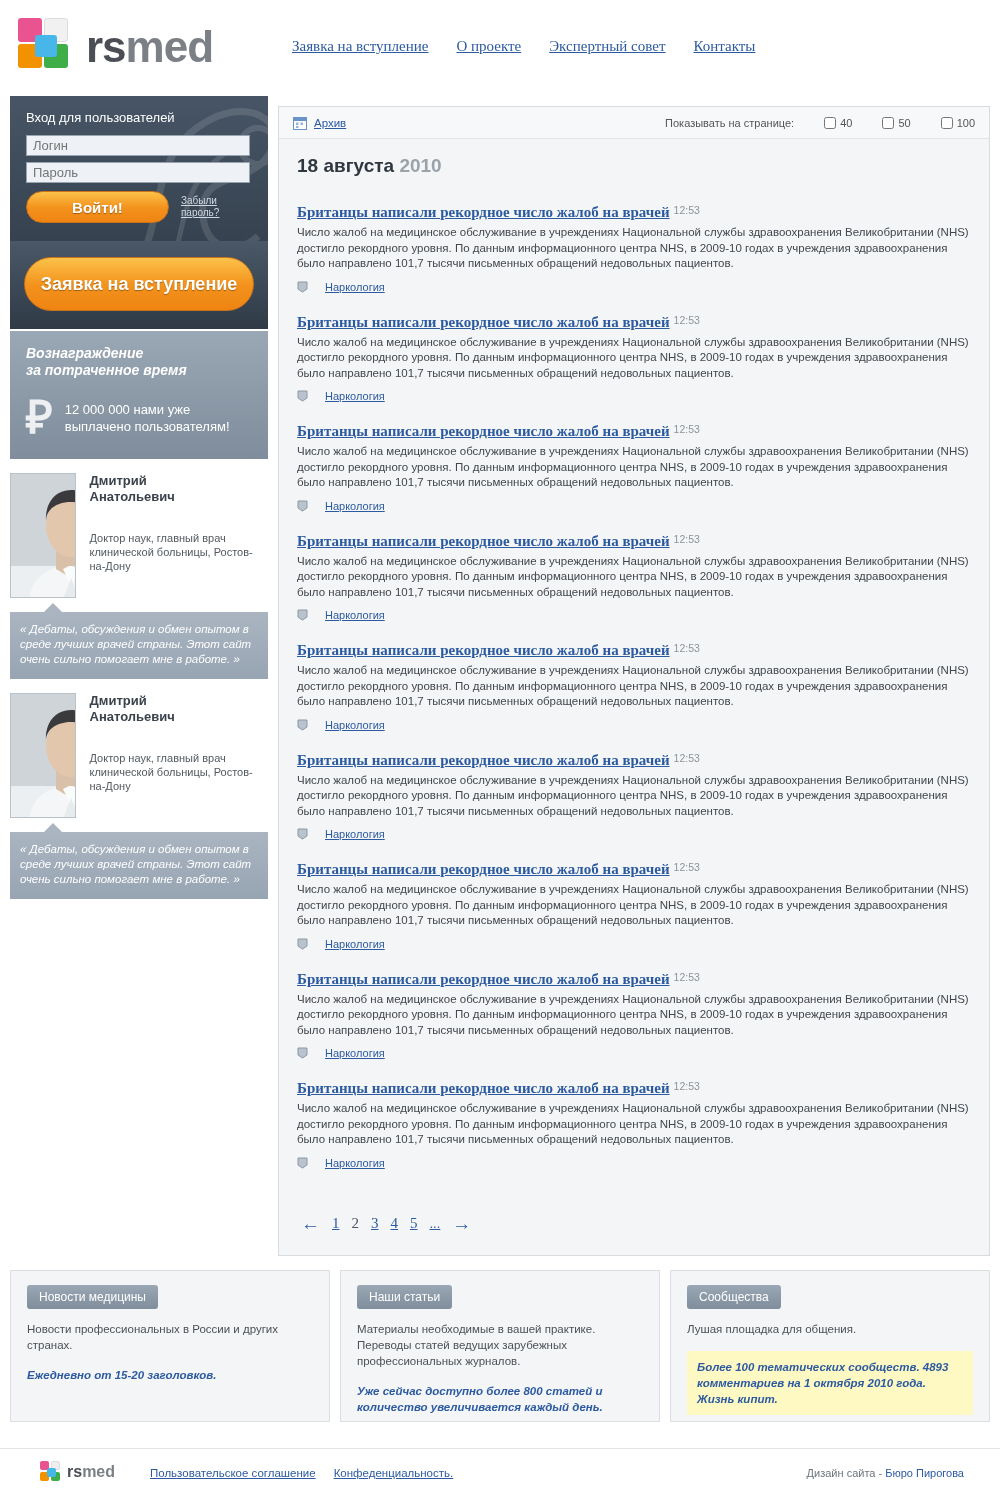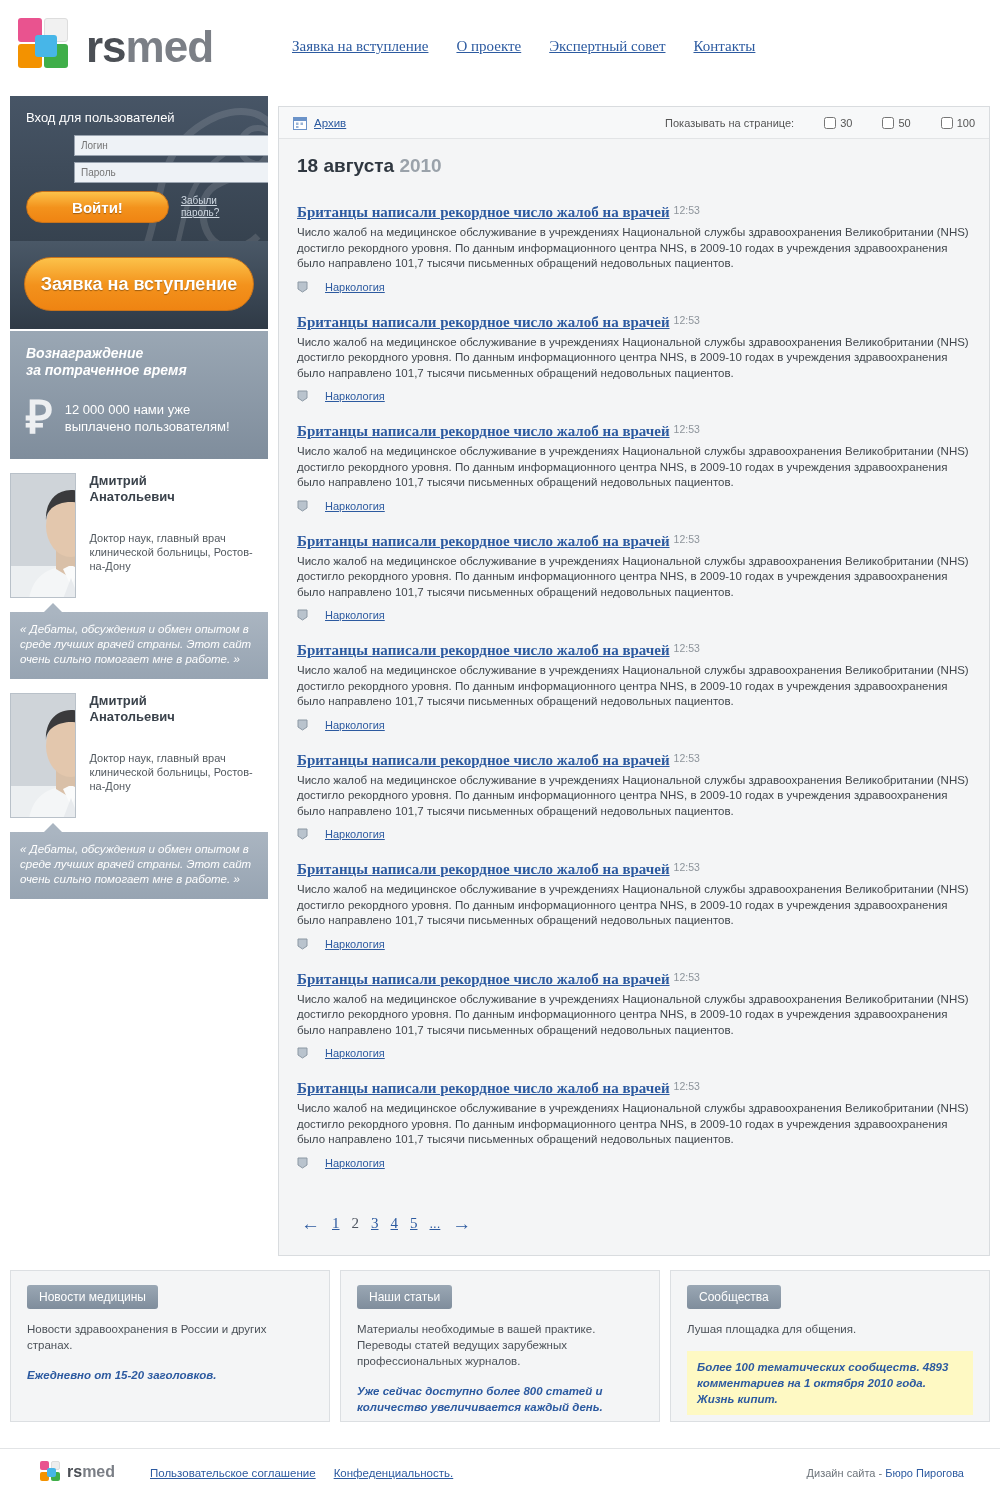--- a/index.html
+++ b/index.html
@@ -44,22 +44,22 @@
     overflow: hidden;
   }
   .login-box .deco {
     position: absolute; right: -30px; top: -10px; width: 190px; height: 210px;
     opacity: .12;
   }
   .login-title { color: #fff; font-size: 13px; font-weight: normal; margin-bottom: 10px; position: relative; }
   .fld {
     display: block; width: 224px; height: 21px; margin-bottom: 6px;
     border: 1px solid #9aa4b0; background: #eef2f6;
-    font-size: 10px; color: #7d8893; padding: 0 6px;
-    font-family: "Liberation Sans", sans-serif; position: relative; margin-left: 48px;
+    font-size: 13px; color: #7d8893; padding: 0 6px;
+    font-family: "Liberation Sans", sans-serif; position: relative;
   }
   .login-row { display: flex; align-items: center; margin-top: 8px; position: relative; }
   .btn-enter {
     width: 154px; height: 32px; border: 1px solid #c9731a; border-radius: 16px;
     background: linear-gradient(180deg,#fcc24a 0%,#f3921c 52%,#ef8412 100%);
     color: #fff; font-weight: bold; font-size: 15px; cursor: pointer;
     text-shadow: 0 1px 1px rgba(0,0,0,.35);
     font-family: "Liberation Sans", sans-serif;
   }
   .forgot { margin-left: 12px; font-size: 10px; line-height: 12px; }
@@ -301,21 +301,21 @@
           <rect x="3" y="6.5" width="2.5" height="2.5" fill="#9ab4d6"></rect>
           <rect x="7.5" y="6.5" width="2.5" height="2.5" fill="#9ab4d6"></rect>
           <rect x="3" y="10" width="2.5" height="2" fill="#9ab4d6"></rect>
         </svg>
         <a href="#">Архив</a>
       </div>
       <div class="perpage">
         <span>Показывать на странице:</span>
         <label class="cb">
           <input type="checkbox" style="">
-          <span>30</span>
+          <span>40</span>
         </label>
         <label class="cb">
           <input type="checkbox" style="">
           <span>50</span>
         </label>
         <label class="cb">
           <input type="checkbox" style="">
           <span>100</span>
         </label>
       </div>
@@ -464,21 +464,21 @@
       <a class="pg" href="#">4</a>
       <a class="pg" href="#">5</a>
       <a class="dots" href="#">...</a>
       <span class="arrow">→</span>
     </div>
   </div>
 
   <div class="fpanels">
     <div class="fpanel">
       <span class="fp-tag">Новости медицины</span>
-      <div class="fp-text">Новости здравоохранения в России и других странах.</div>
+      <div class="fp-text">Новости профессиональных в России и других странах.</div>
       <div class="fp-hl">Ежедневно от 15-20 заголовков.</div>
     </div>
     <div class="fpanel">
       <span class="fp-tag">Наши статьи</span>
       <div class="fp-text">Материалы необходимые в вашей практике. Переводы статей ведущих зарубежных профессиональных журналов.</div>
       <div class="fp-hl">Уже сейчас доступно более 800 статей и количество увеличивается каждый день.</div>
     </div>
     <div class="fpanel">
       <span class="fp-tag">Сообщества</span>
       <div class="fp-text">Лушая площадка для общения.</div>

